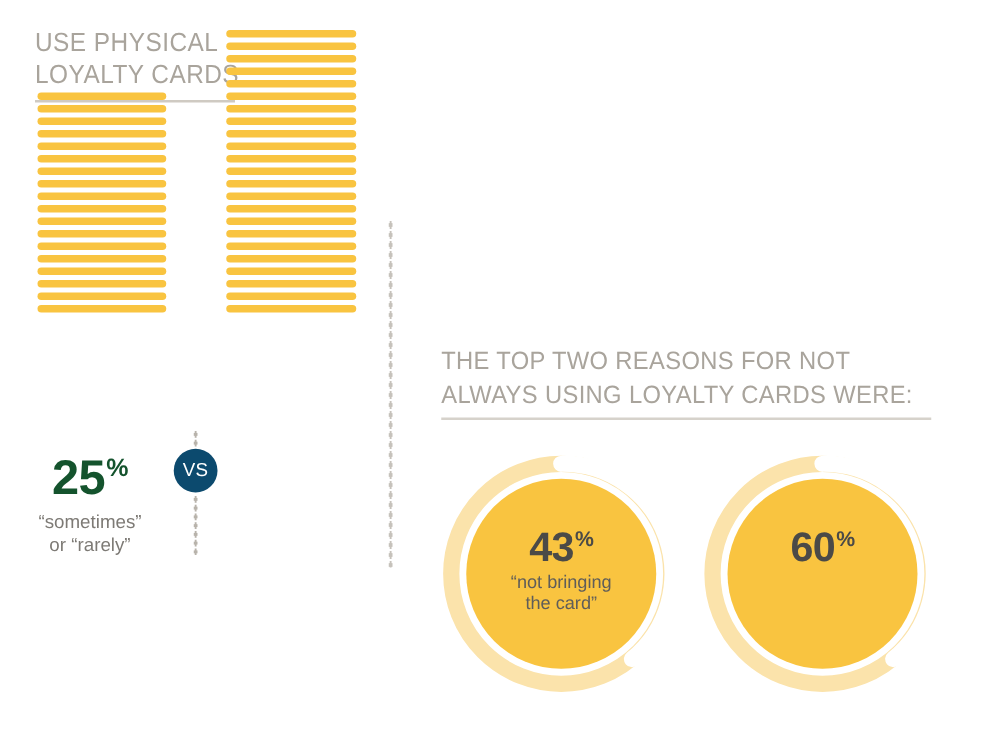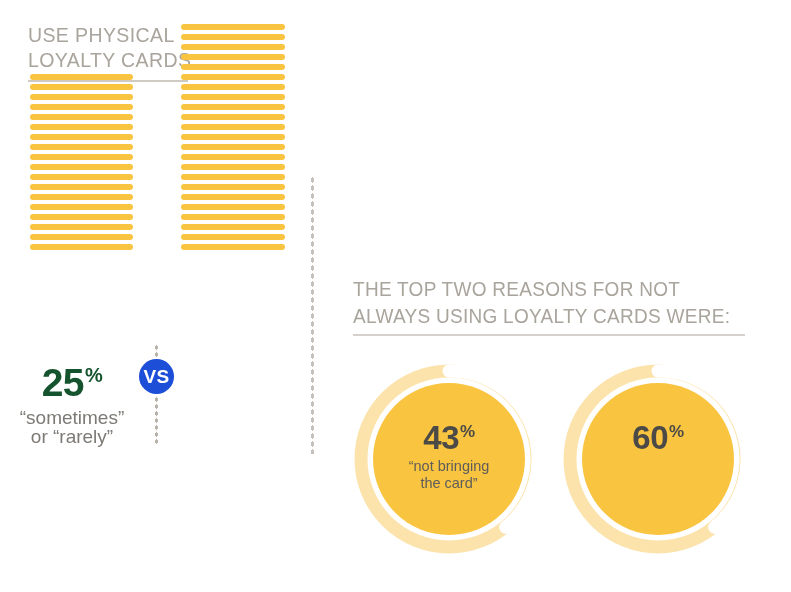--- a/index.html
+++ b/index.html
@@ -82,39 +82,39 @@
     line-height: 42px;
     white-space: nowrap;
   }
   .stat-value .pct {
     font-size: 20px;
     font-weight: bold;
     vertical-align: 14px;
     margin-left: 1px;
   }
   .stat-caption {
-    font-size: 19px;
+    font-size: 15px;
     line-height: 19px;
     color: #7d7a75;
     margin-top: 4px;
     white-space: pre-line;
   }
   #stat-sometimes { left: 8px; top: 350px; width: 128px; }
   #stat-always    { left: 177px; top: 350px; width: 128px; }
 
   
   #vs-badge {
     position: absolute;
     left: 139px; top: 355px;
     width: 35px; height: 35px;
     border-radius: 50%;
-    background: #1d4ed8;
+    background: #0c4a6e;
     color: #ffffff;
-    font-size: 19px;
-    font-weight: bold;
+    font-size: 15px;
+    font-weight: normal;
     letter-spacing: 0.3px;
     display: flex;
     align-items: center;
     justify-content: center;
   }
   #vs-dots-top {
     position: absolute;
     left: 155px; top: 340px;
     width: 3px; height: 14px;
     background-image: radial-gradient(#b8b3ab 1.2px, transparent 1.3px);

